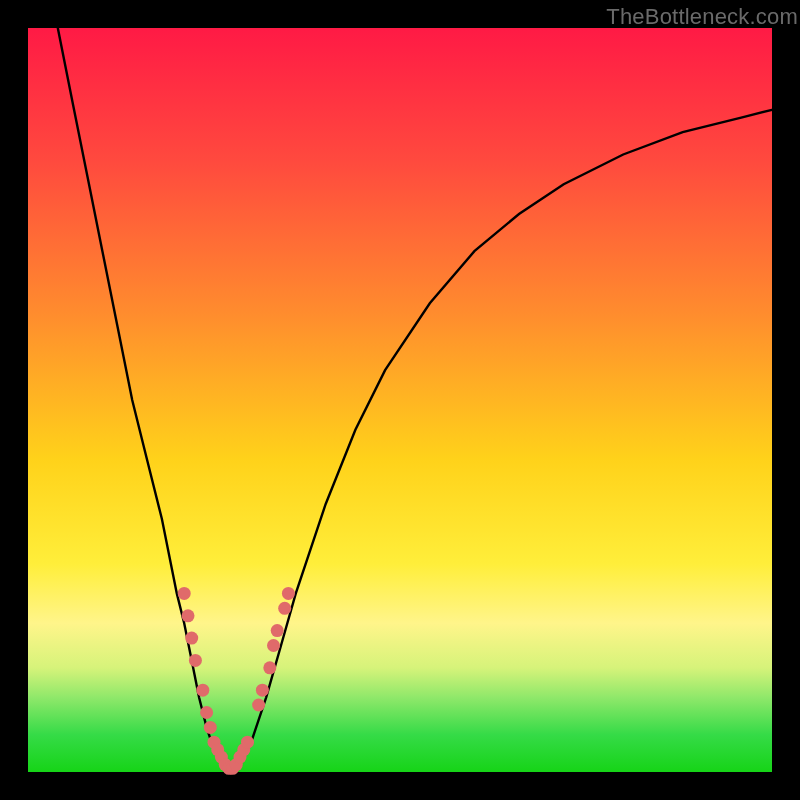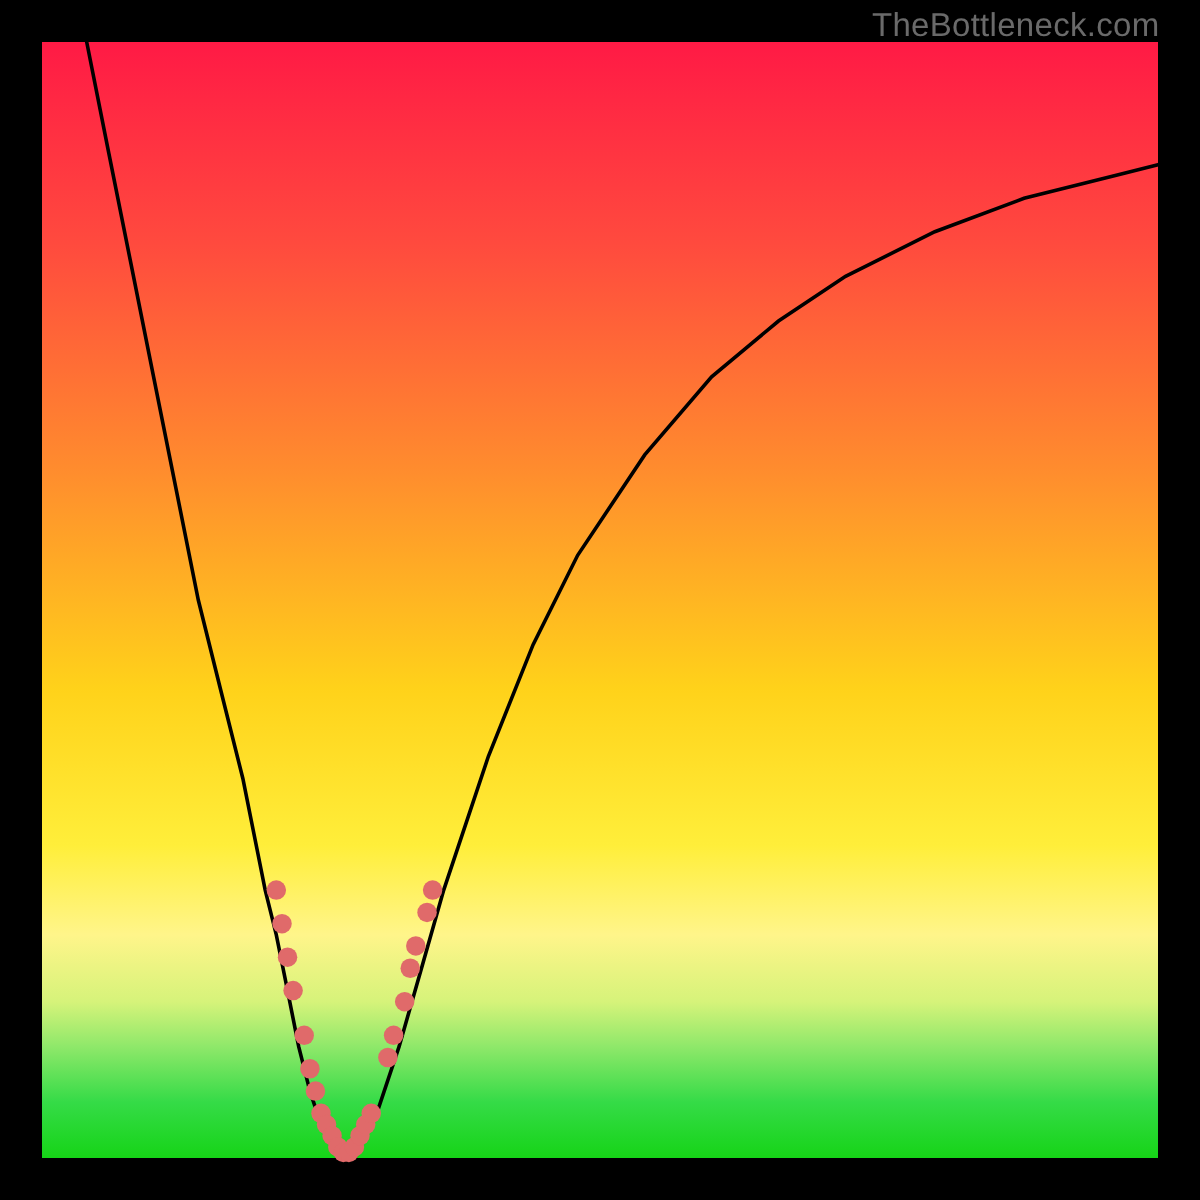--- a/index.html
+++ b/index.html
@@ -36,21 +36,21 @@
       #fff58a 80%,
       #d6f37a 86%,
       #8fe86a 90%,
       #35db47 95%,
       #16d417 100%
     );
   }
   .watermark {
     position: absolute;
     top: 4px;
-    right: 27px;
+    right: 2px;
     color: #6a6a6a;
     font-size: 22px;
     letter-spacing: 0.2px;
     user-select: none;
   }
   svg.curve {
     position: absolute;
     left: 0;
     top: 0;
     width: 744px;

